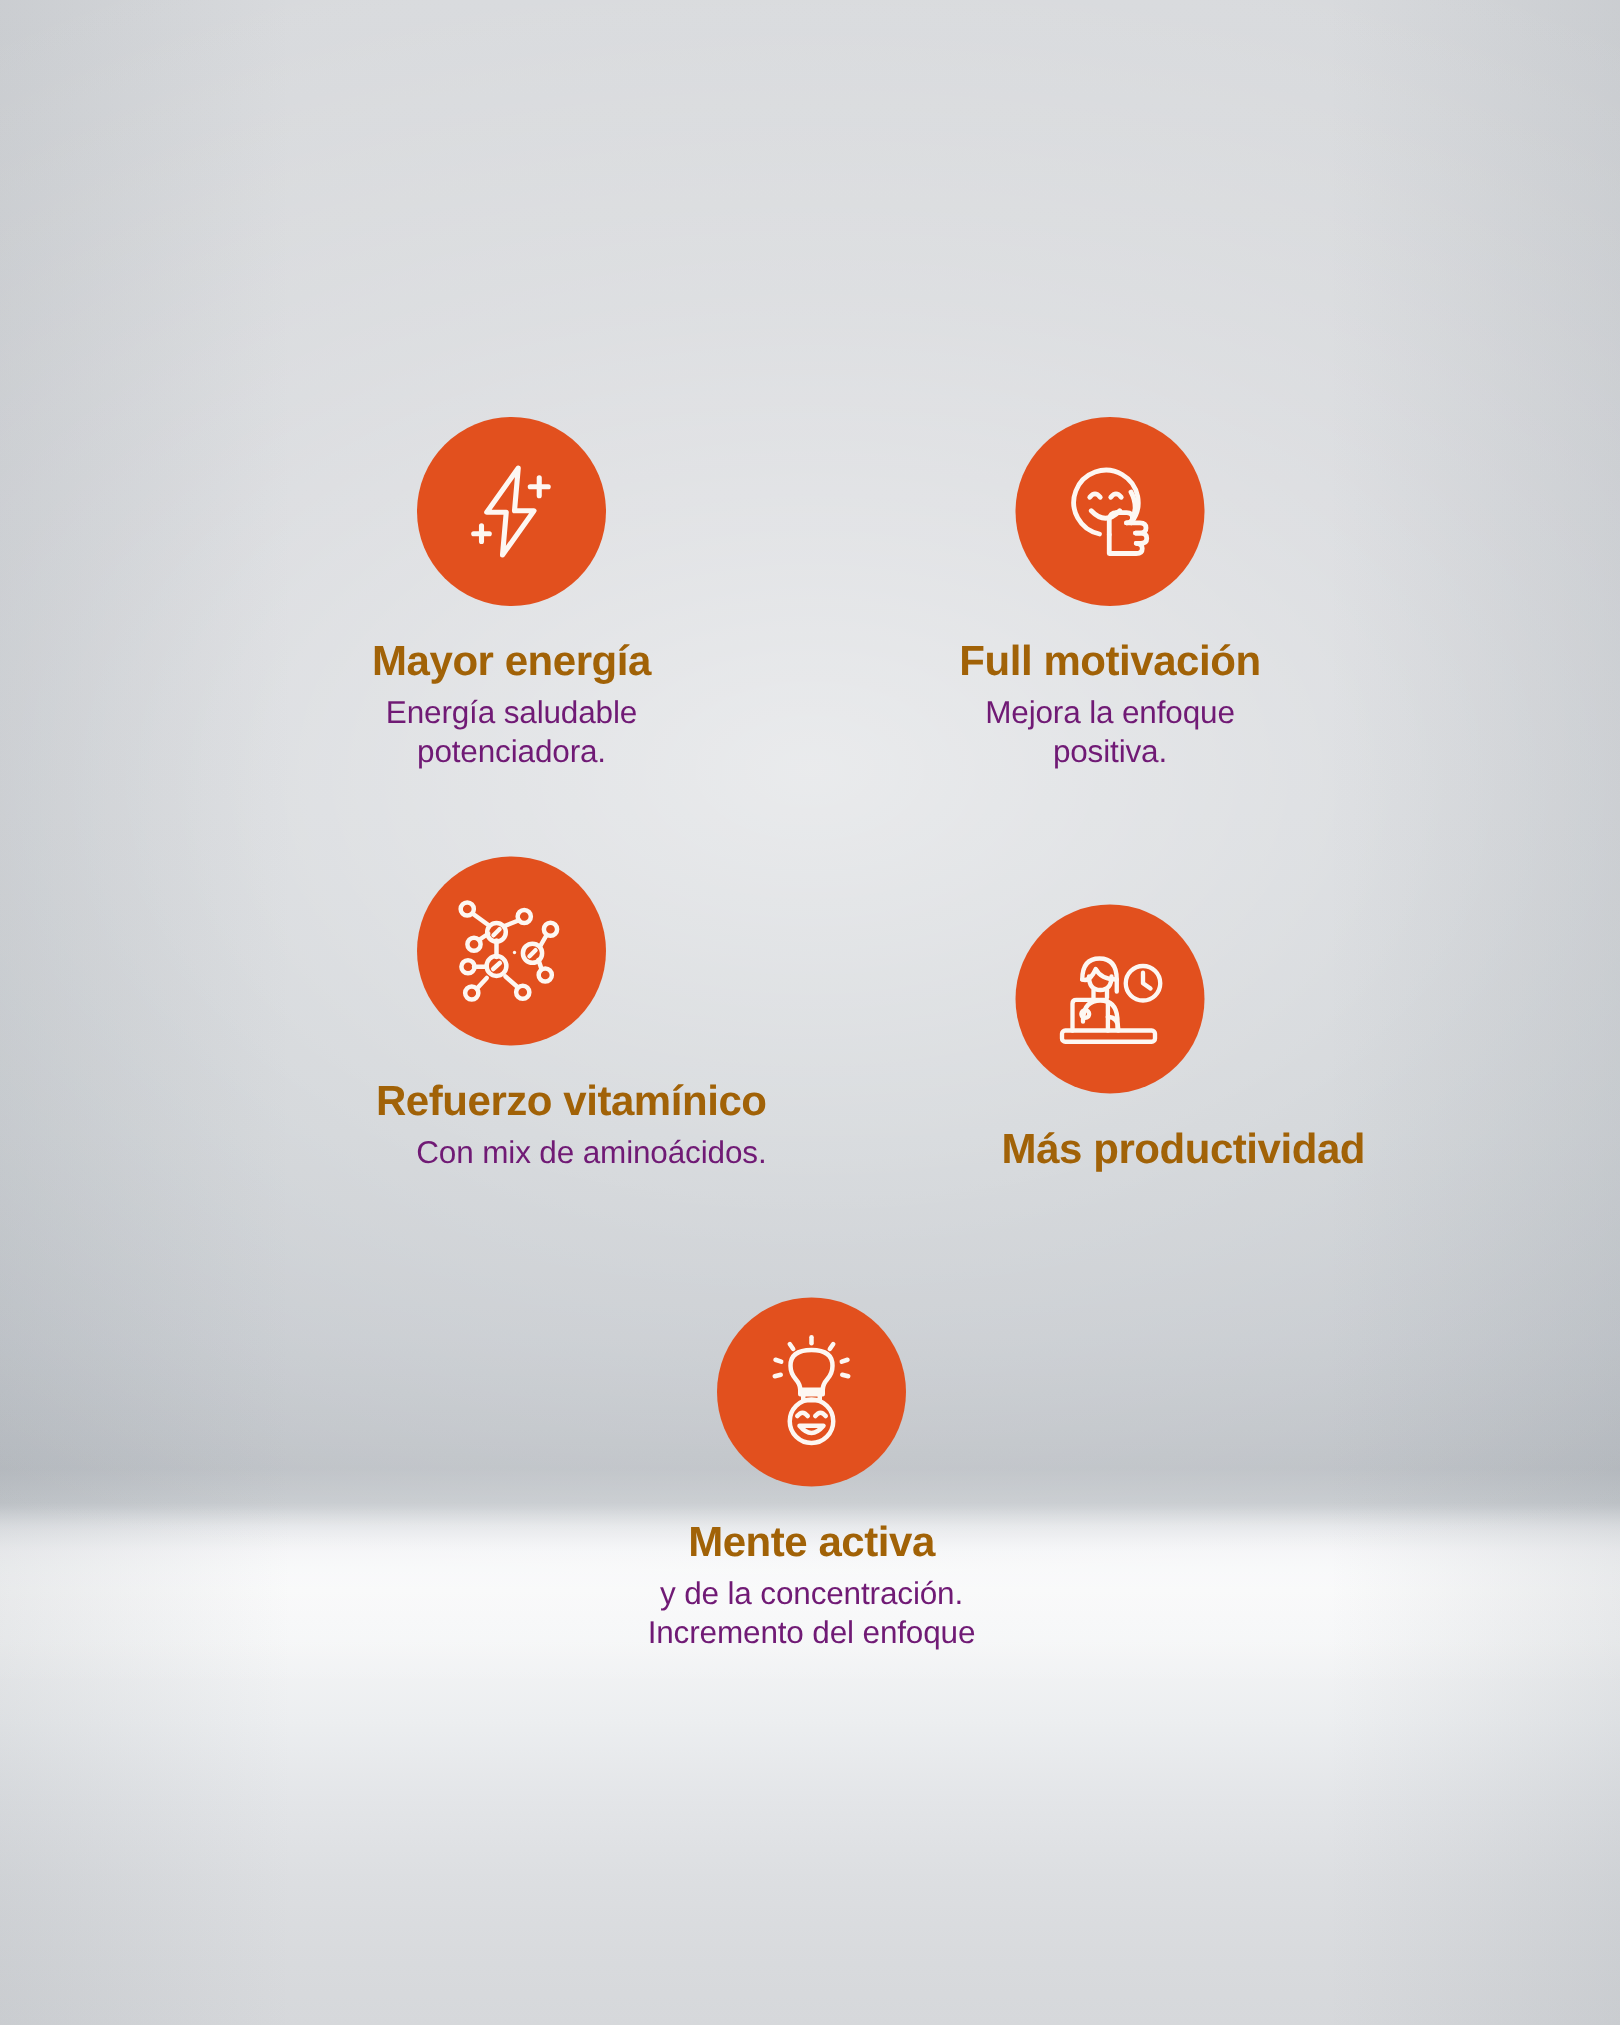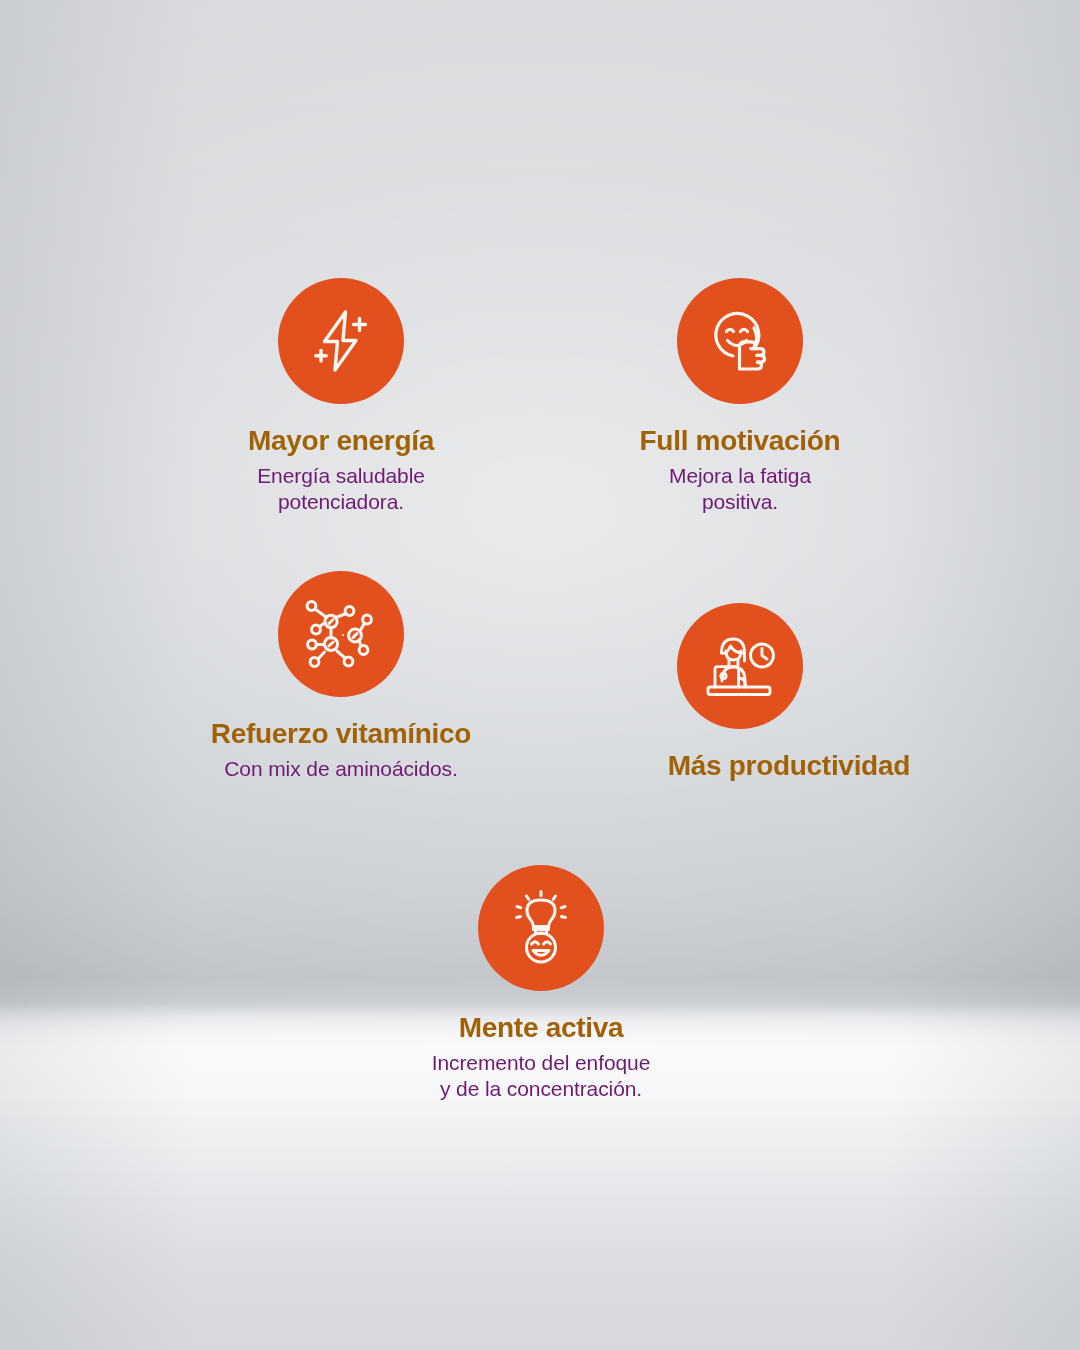--- a/index.html
+++ b/index.html
@@ -108,21 +108,21 @@
     font-size: 21px;
     font-weight: 400;
     color: #701a75;
     line-height: 1.25;
     letter-spacing: -0.1px;
   }
 
   
   #feat-0 { left: 171px; top: 278px; }
   #feat-1 { left: 570px; top: 278px; text-align: center; }
-  #feat-2 { left: 171px; top: 571px; }
+  #feat-2 { left: 171px; top: 571px; text-align: right; }
   #feat-3 { left: 570px; top: 603px; text-align: right; }
   #feat-4 { left: 371px; top: 865px; }
 </style>
 </head>
 <body>
 
 <div id="backdrop"></div>
 <div id="horizon-glow"></div>
 <div id="side-shade"></div>
 
@@ -161,21 +161,21 @@
           <path d="M37.5 53.5 L37.5 66 L55.5 66 q4 0 4 -3.4 q0 -3.4 -4 -3.4"></path>
           <path d="M55.5 59.2 L58.5 59.2 q4 0 4 -3.4 q0 -3.4 -4 -3.4 L55 52.4"></path>
           <path d="M55 52.4 L58 52.4 q4 0 4 -3.4 q0 -3.4 -4 -3.4 L49 45.6"></path>
           <path d="M49 45.6 q4 0 4 -3.4 q0 -3.4 -4 -3.4 L42.5 38.8"></path>
           <path d="M42.5 38.8 q-4.5 0 -5 4.5 L37.5 53.5"></path>
         </svg>
       </span>
     </div>
     <div class="f-title">Full motivación</div>
     <div class="f-desc">
-      <div>Mejora la fatiga</div>
+      <div>Mejora la enfoque</div>
       <div>positiva.</div>
     </div>
   </div>
 
   <div class="feature" id="feat-2">
     <div class="badge">
       <span>
         <svg width="78" height="74" viewBox="0 0 78 74" fill="none" stroke="#fdf7f2" stroke-width="3" stroke-linecap="round" stroke-linejoin="round">
 
           <path d="M13 12 L24 20"></path>
@@ -266,18 +266,18 @@
 
           <path d="M26.5 54 q3.5 -4.5 7 0"></path>
           <path d="M38.5 54 q3.5 -4.5 7 0"></path>
 
           <path d="M28 60.5 q8 9.5 16 0 Z"></path>
         </svg>
       </span>
     </div>
     <div class="f-title">Mente activa</div>
     <div class="f-desc">
+      <div>y de la concentración.</div>
       <div>Incremento del enfoque</div>
-      <div>y de la concentración.</div>
     </div>
   </div>
 
 </div>
 
 </body></html>

